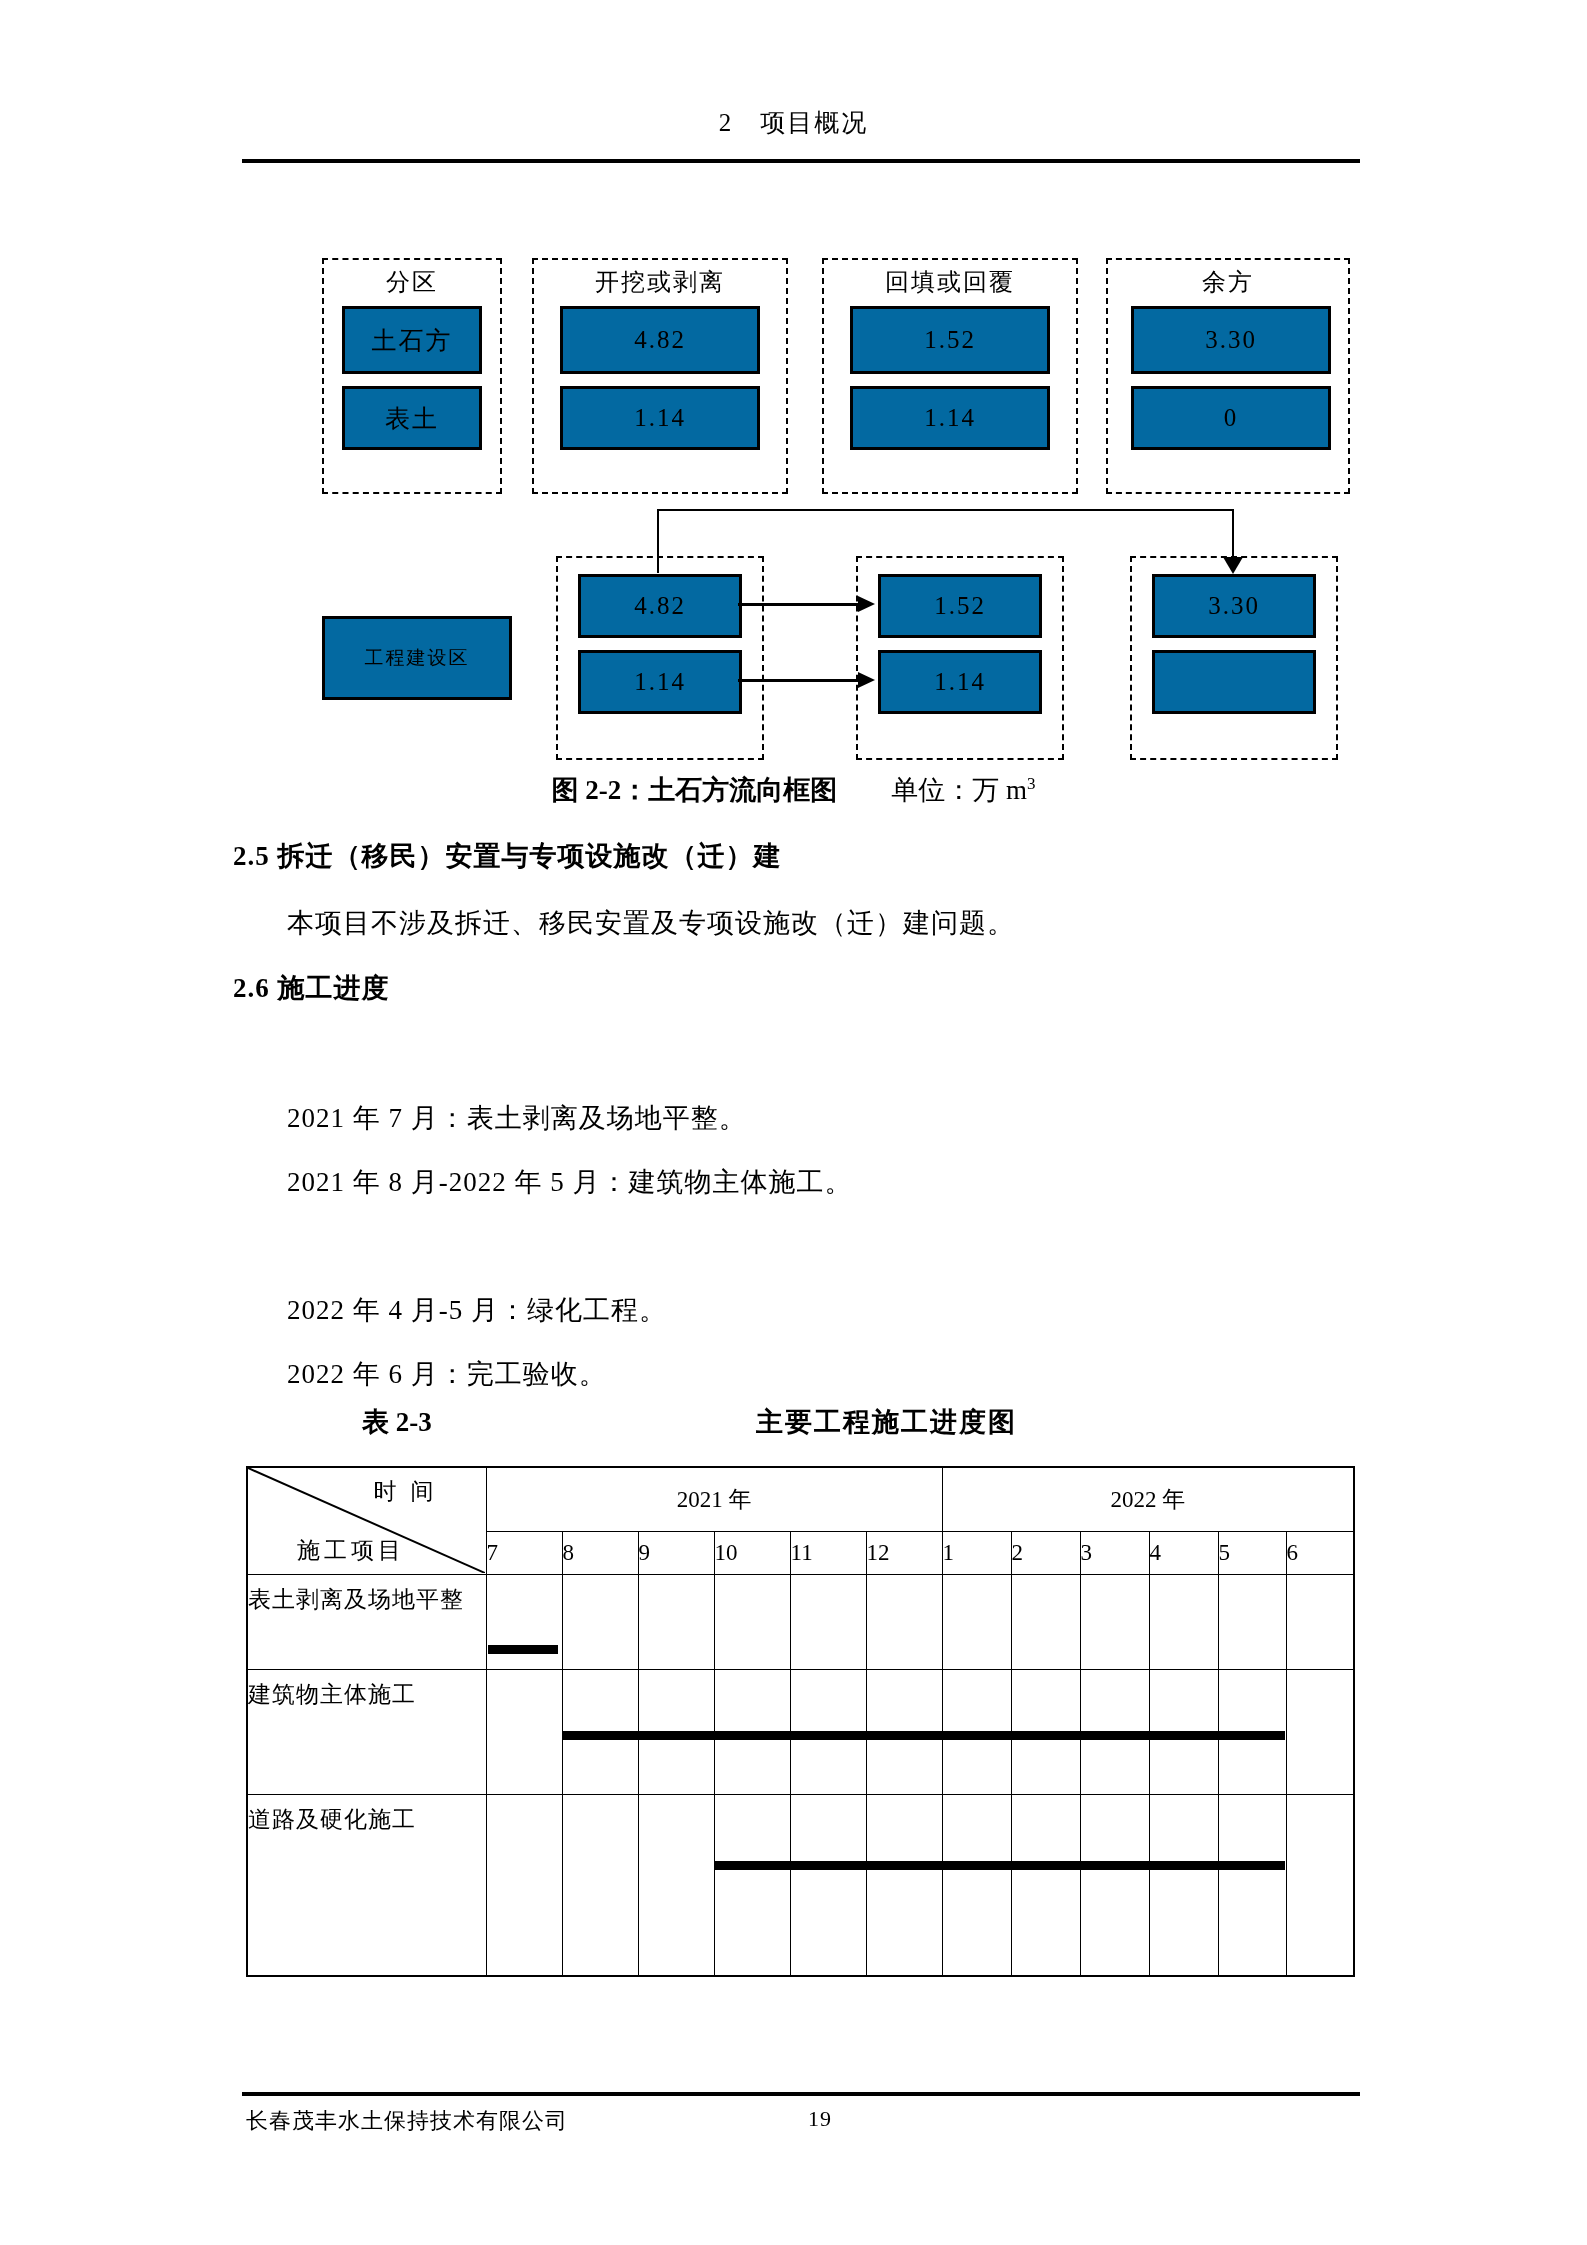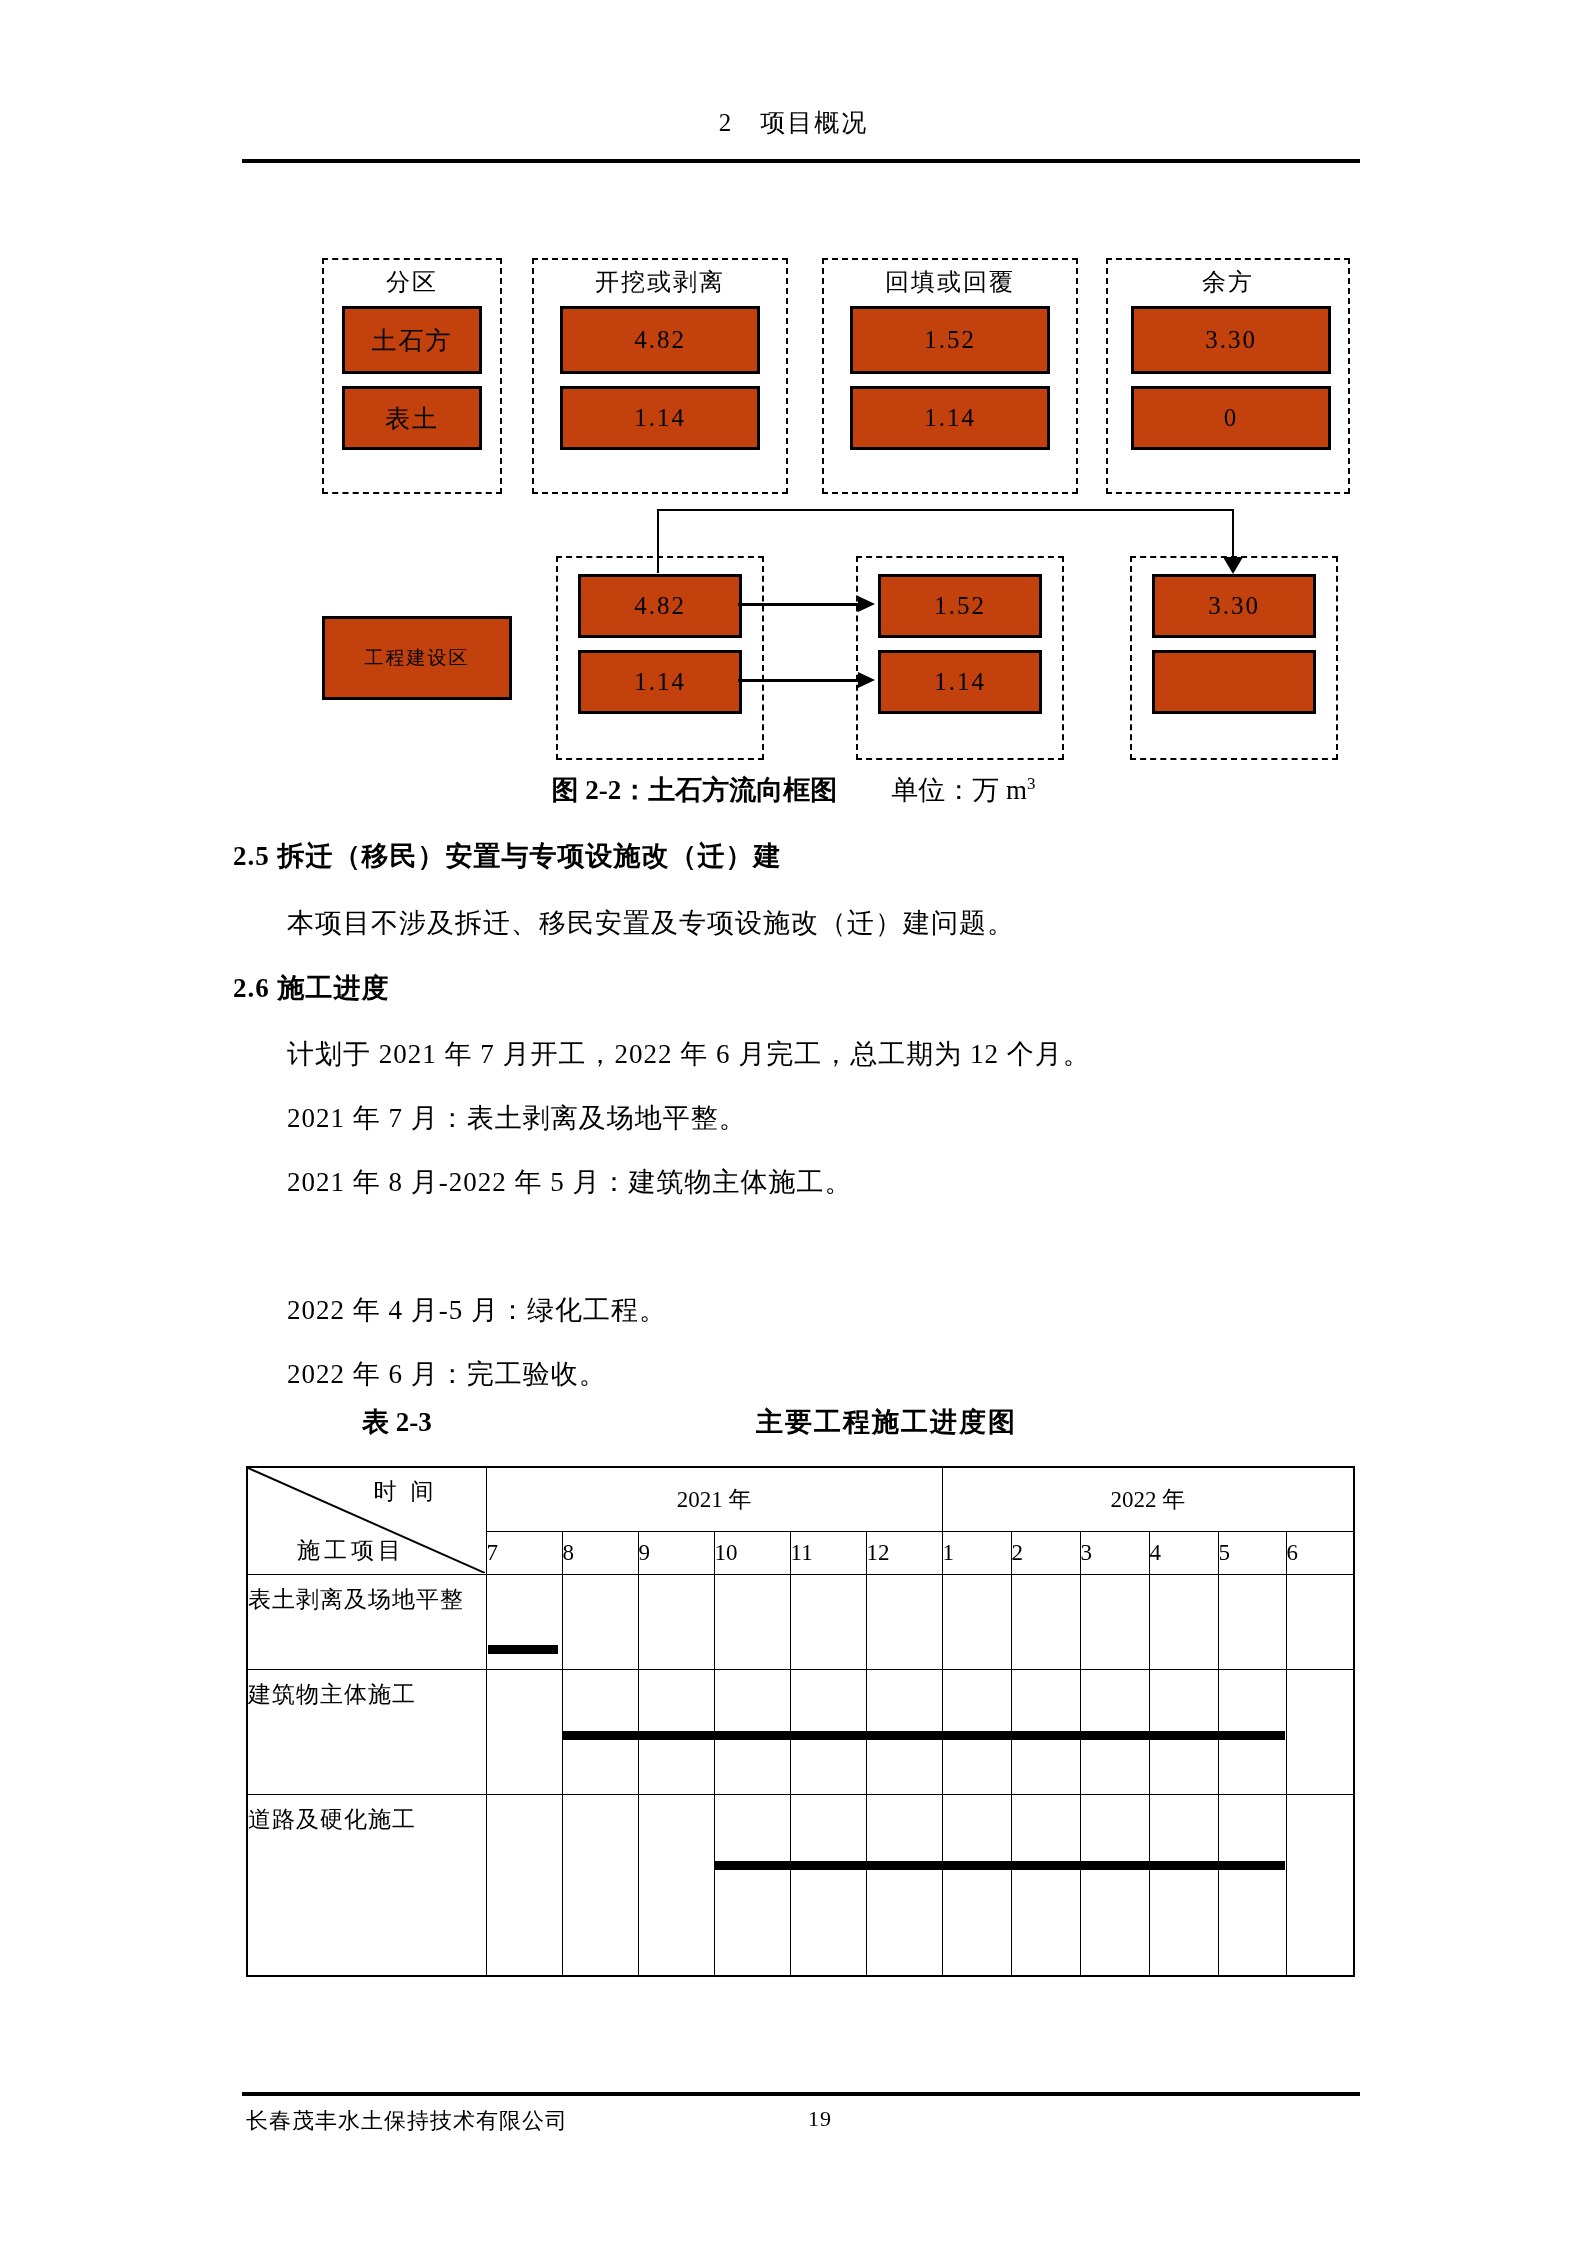--- a/index.html
+++ b/index.html
@@ -9,21 +9,21 @@
   }
   .abs{position:absolute;}
   
   .doc-header{left:0;right:0;top:106px;text-align:center;font-size:25px;letter-spacing:2px;}
   .rule{background:#000;height:4px;left:242px;width:1118px;}
   .rule-top{top:159px;}
   .rule-bottom{top:2092px;}
   
   .dgroup{border:2px dashed #000;}
   .dgroup .gtitle{position:absolute;top:6px;left:0;right:0;text-align:center;font-size:24px;letter-spacing:2px;}
-  .vbox{position:absolute;border:3px solid #000;display:flex;align-items:center;justify-content:center;font-size:25px;letter-spacing:2px;background:#c2410c;}
+  .vbox{position:absolute;border:3px solid #000;display:flex;align-items:center;justify-content:center;font-size:25px;letter-spacing:2px;background:#0369a1;}
   .line{background:#000;}
   .arrow-right{width:0;height:0;border-top:8px solid transparent;border-bottom:8px solid transparent;border-left:17px solid #000;}
   .arrow-down{width:0;height:0;border-left:10px solid transparent;border-right:10px solid transparent;border-top:17px solid #000;}
   .caption{left:0;right:0;top:772px;text-align:center;font-size:27px;}
   .caption .cap-label{font-weight:bold;}
   .caption .cap-unit{margin-left:54px;}
   .caption sup{font-size:17px;}
   
   .h2{font-size:27px;font-weight:bold;letter-spacing:1px;}
   .body-line{font-size:27px;letter-spacing:1px;white-space:nowrap;}
@@ -105,21 +105,20 @@
 
     <div class="abs caption">
       <span class="cap-label">图 2-2：土石方流向框图</span><span class="cap-unit"><span>单位：万 m</span><sup>3</sup></span>
     </div>
   </div>
 
   <div class="abs h2" style="left:233px;top:838px;">2.5 拆迁（移民）安置与专项设施改（迁）建</div>
   <div class="abs body-line" style="left:287px;top:905px;">本项目不涉及拆迁、移民安置及专项设施改（迁）建问题。</div>
 
   <div class="abs h2" style="left:233px;top:970px;">2.6 施工进度</div>
-  <div class="abs body-line" style="left:287px;top:1036px;">计划于 2021 年 7 月开工，2022 年 6 月完工，总工期为 12 个月。</div>
   <div class="abs body-line" style="left:287px;top:1100px;">2021 年 7 月：表土剥离及场地平整。</div>
   <div class="abs body-line" style="left:287px;top:1164px;">2021 年 8 月-2022 年 5 月：建筑物主体施工。</div>
   <div class="abs body-line" style="left:287px;top:1292px;">2022 年 4 月-5 月：绿化工程。</div>
   <div class="abs body-line" style="left:287px;top:1356px;">2022 年 6 月：完工验收。</div>
 
   <div class="abs tbl-label" style="left:362px;top:1404px;">表 2-3</div>
   <div class="abs tbl-title" style="left:756px;top:1404px;">主要工程施工进度图</div>
 
   <table class="gantt">
     <colgroup>

